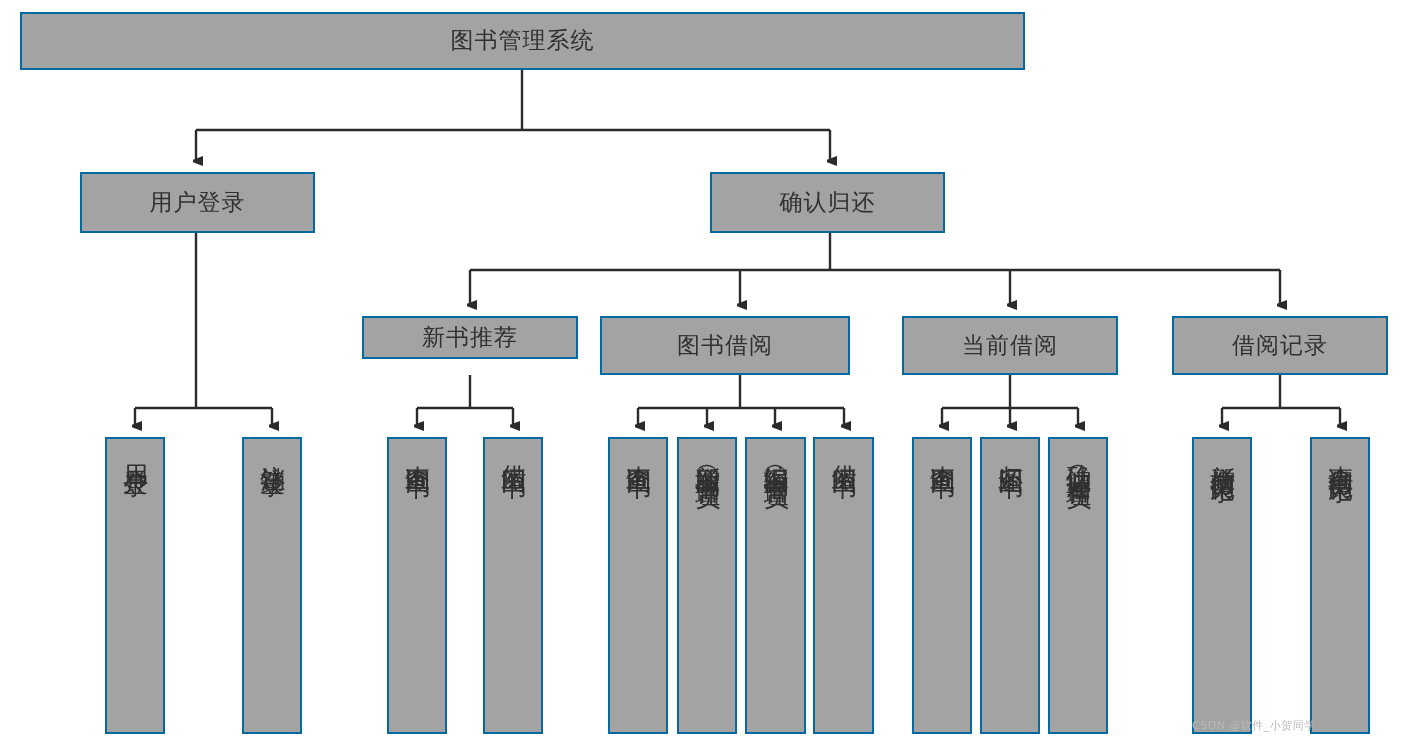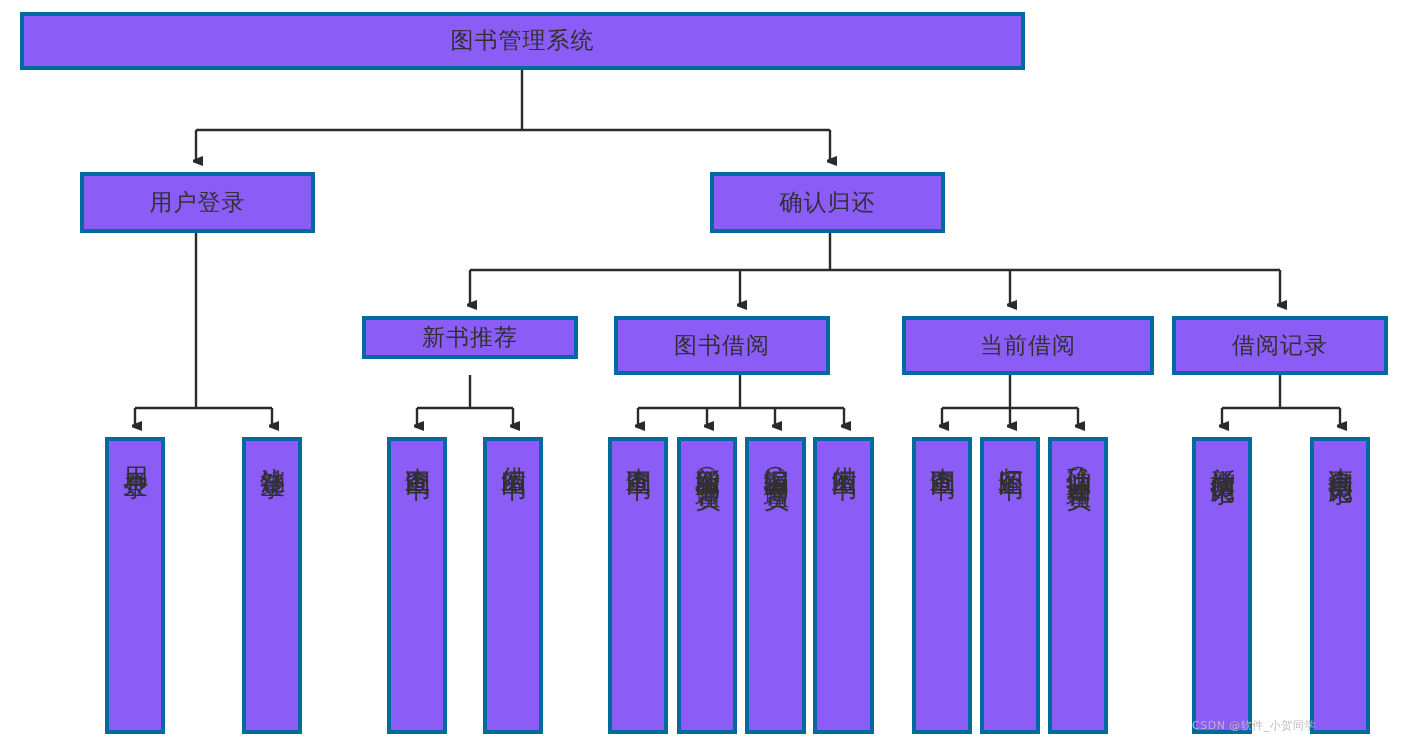--- a/index.html
+++ b/index.html
@@ -22,22 +22,22 @@
     position: absolute;
     left: 0;
     top: 0;
     width: 1405px;
     height: 747px;
     pointer-events: none;
   }
   .node {
     position: absolute;
     box-sizing: border-box;
-    background: #8b5cf6;
-    border: 4px solid #0369a1;
+    background: #a3a3a3;
+    border: 2px solid #0369a1;
     display: flex;
     align-items: center;
     justify-content: center;
     color: #2f2f2f;
   }
   .node .label {
     display: block;
     text-align: center;
     line-height: 1.18;
     color: #303030;
@@ -135,24 +135,24 @@
   <div class="node h" style="left:80px; top:172px; width:235px; height:61px;">
     <span class="label">用户登录</span>
   </div>
   <div class="node h" style="left:710px; top:172px; width:235px; height:61px;">
     <span class="label">确认归还</span>
   </div>
 
   <div class="node h" style="left:362px; top:316px; width:216px; height:43px;">
     <span class="label">新书推荐</span>
   </div>
-  <div class="node h" style="left:614px; top:316px; width:216px; height:59px;">
+  <div class="node h" style="left:600px; top:316px; width:250px; height:59px;">
     <span class="label">图书借阅</span>
   </div>
-  <div class="node h" style="left:902px; top:316px; width:252px; height:59px;">
+  <div class="node h" style="left:902px; top:316px; width:216px; height:59px;">
     <span class="label">当前借阅</span>
   </div>
   <div class="node h" style="left:1172px; top:316px; width:216px; height:59px;">
     <span class="label">借阅记录</span>
   </div>
 
   <div class="node v" style="left:105px; top:437px; width:60px; height:297px;">
     <span class="label">用户登录</span>
   </div>
   <div class="node v" style="left:242px; top:437px; width:60px; height:297px;">

